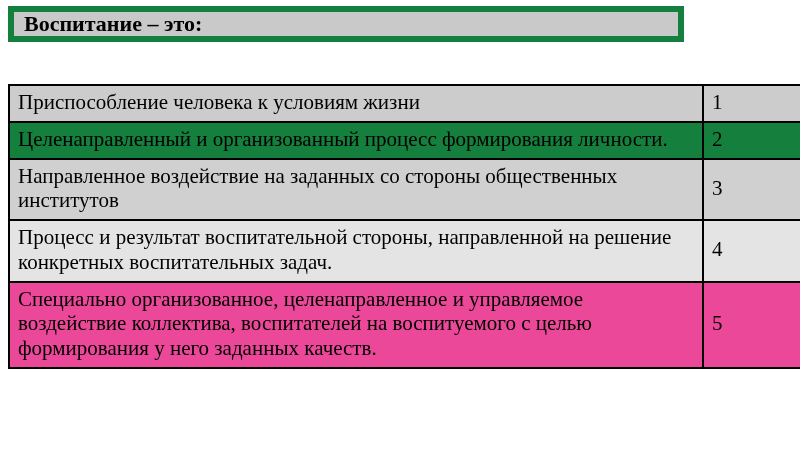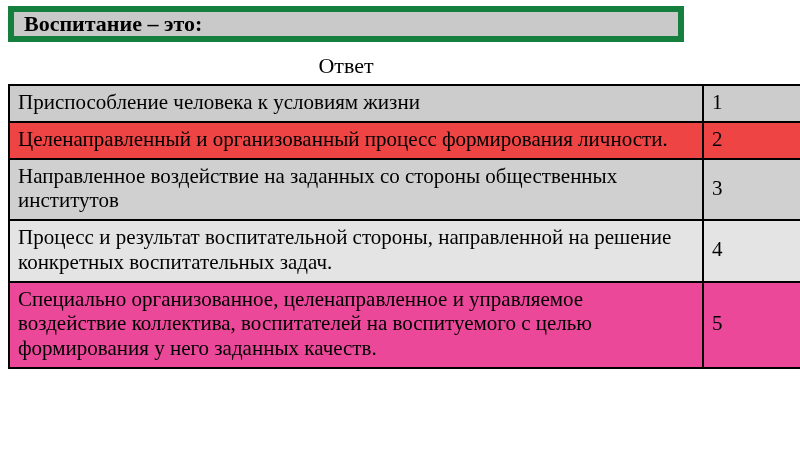--- a/index.html
+++ b/index.html
@@ -71,37 +71,34 @@
   td.ans-text {
     width: 676px;
   }
   td.ans-num {
     width: 108px;
     text-align: left;
     padding-left: 14px;
     vertical-align: middle;
   }
   .shade-a td { background: #cccccc; }
-  .shade-b td { background: #ef4444; }
+  .shade-b td { background: #15803d; }
   .shade-c td { background: #d0d0d0; }
   .shade-d td { background: #e4e4e4; }
   .shade-e td { background: #ec4899; }
 </style>
 </head>
 <body>
 
 <div class="page">
 
   <div class="title-bar">
     <span class="title-text">Воспитание – это:</span>
   </div>
 
-  <div class="answer-header">
-    <span>Ответ</span>
-  </div>
 
   <div class="table-wrap">
     <table class="answers">
       <tbody>
         <tr class="shade-a">
           <td class="ans-text">Приспособление человека к условиям жизни</td>
           <td class="ans-num">1</td>
         </tr>
         <tr class="shade-b">
           <td class="ans-text">Целенаправленный и организованный процесс формирования личности.</td>

